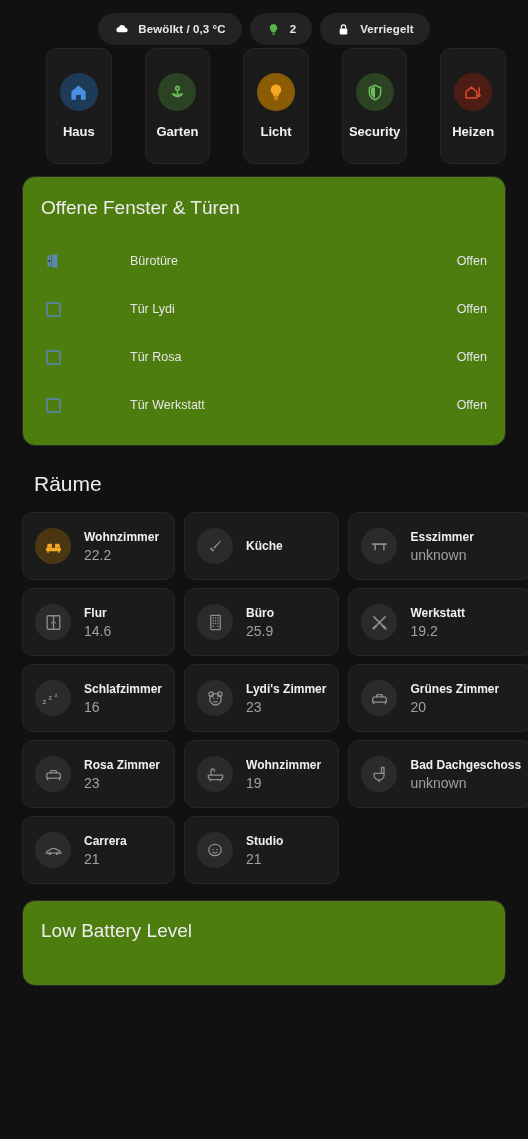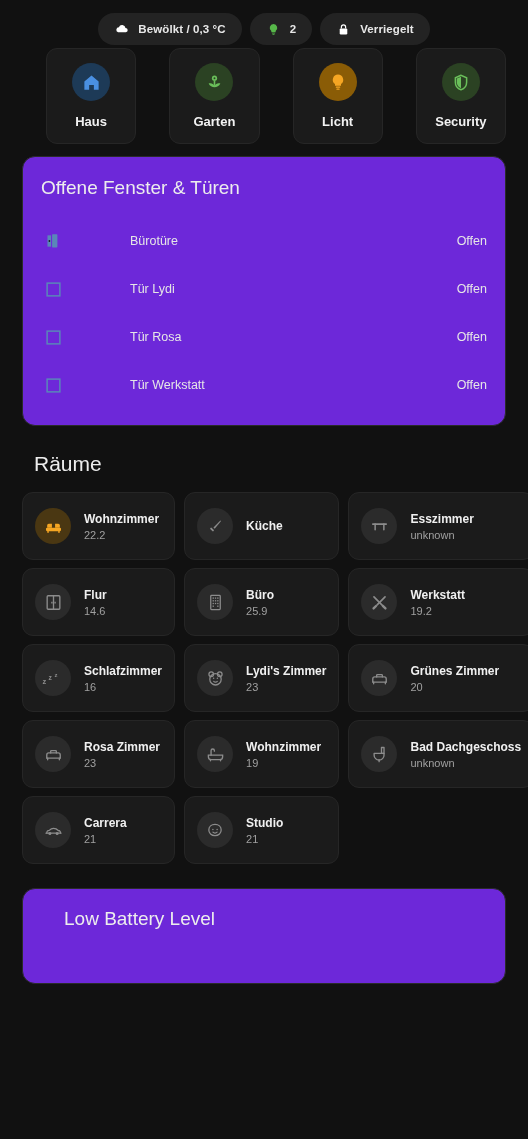--- a/index.html
+++ b/index.html
@@ -42,21 +42,21 @@
   .nav-row {
     display: flex;
     gap: 9px;
     padding: 4px 22px 0 22px;
   }
   .nav-tile {
     flex: 1 1 0;
     background: #1b1b1b;
     border: 1px solid #262626;
     border-radius: 11px;
-    height: 96px;
+    height: 116px;
     display: flex;
     flex-direction: column;
     align-items: center;
     justify-content: center;
     gap: 13px;
     margin-left: 24px;
   }
   .nav-circle {
     width: 38px; height: 38px;
     border-radius: 50%;
@@ -64,21 +64,21 @@
   }
   .nav-label {
     color: #f2f2f2;
     font-size: 13px;
     font-weight: bold;
   }
 
   
   .card {
     margin: 0 22px;
-    background: #6d28d9;
+    background: #4d7c0f;
     border: 1px solid #2a2a2a;
     border-radius: 13px;
   }
   .card-title {
     color: #ededed;
     font-size: 19px;
     font-weight: 400;
     padding: 20px 18px 4px 18px;
   }
 
@@ -141,29 +141,28 @@
   .room-circle.active { background: #4a3712; }
   .room-text { display: flex; flex-direction: column; gap: 3px; min-width: 0; }
   .room-name {
     color: #f0f0f0;
     font-size: 12px;
     font-weight: bold;
     white-space: nowrap;
   }
   .room-val {
     color: #a0a0a0;
-    font-size: 11px;
+    font-size: 14px;
   }
   .room-val:empty { display: none; }
 
   
   .battery-card {
-    margin-top: 24px;
-    height: 96px;
-    padding-left: 23px;
+    margin-top: 16px;
+    height: 86px;
   }
   .battery-card .card-title { padding-top: 19px; }
 
   svg { overflow: visible; }
 </style>
 </head>
 <body>
 
 <div class="chip-row">
 
@@ -235,20 +234,30 @@
   <div class="nav-tile">
     <div class="nav-circle" style="background:#2b4223">
       <svg width="18" height="19" viewBox="0 0 24 24">
         <path d="M12 2.4 4.5 5.6v6.2c0 4.6 3.2 8.6 7.5 9.8 4.3-1.2 7.5-5.2 7.5-9.8V5.6z" fill="none" stroke="#6abf5a" stroke-width="2"></path>
         <path d="M12 4.4 6.4 6.8v5c0 3.7 2.4 6.9 5.6 7.9z" fill="#6abf5a"></path>
       </svg>
     </div>
     <div class="nav-label">Security</div>
   </div>
 
+  <div class="nav-tile">
+    <div class="nav-circle" style="background:#4d1d15">
+      <svg width="20" height="19" viewBox="0 0 24 24" fill="none" stroke="#e04a2a" stroke-width="1.9" stroke-linejoin="round">
+        <path d="M3.2 11 10 5.2 16.8 11v8H3.2z"></path>
+        <path d="M19.8 6.2v7.2" stroke-linecap="round"></path>
+        <circle cx="19.8" cy="15.9" r="2.1" fill="#e04a2a" stroke="none"></circle>
+      </svg>
+    </div>
+    <div class="nav-label">Heizen</div>
+  </div>
 </div>
 
 <div class="card" style="margin-top:12px">
   <div class="card-title">Offene Fenster &amp; Türen</div>
 
   <div class="openings">
 
     <div class="open-row">
       <span class="open-ic">
         <svg width="17" height="18" viewBox="0 0 24 24">

